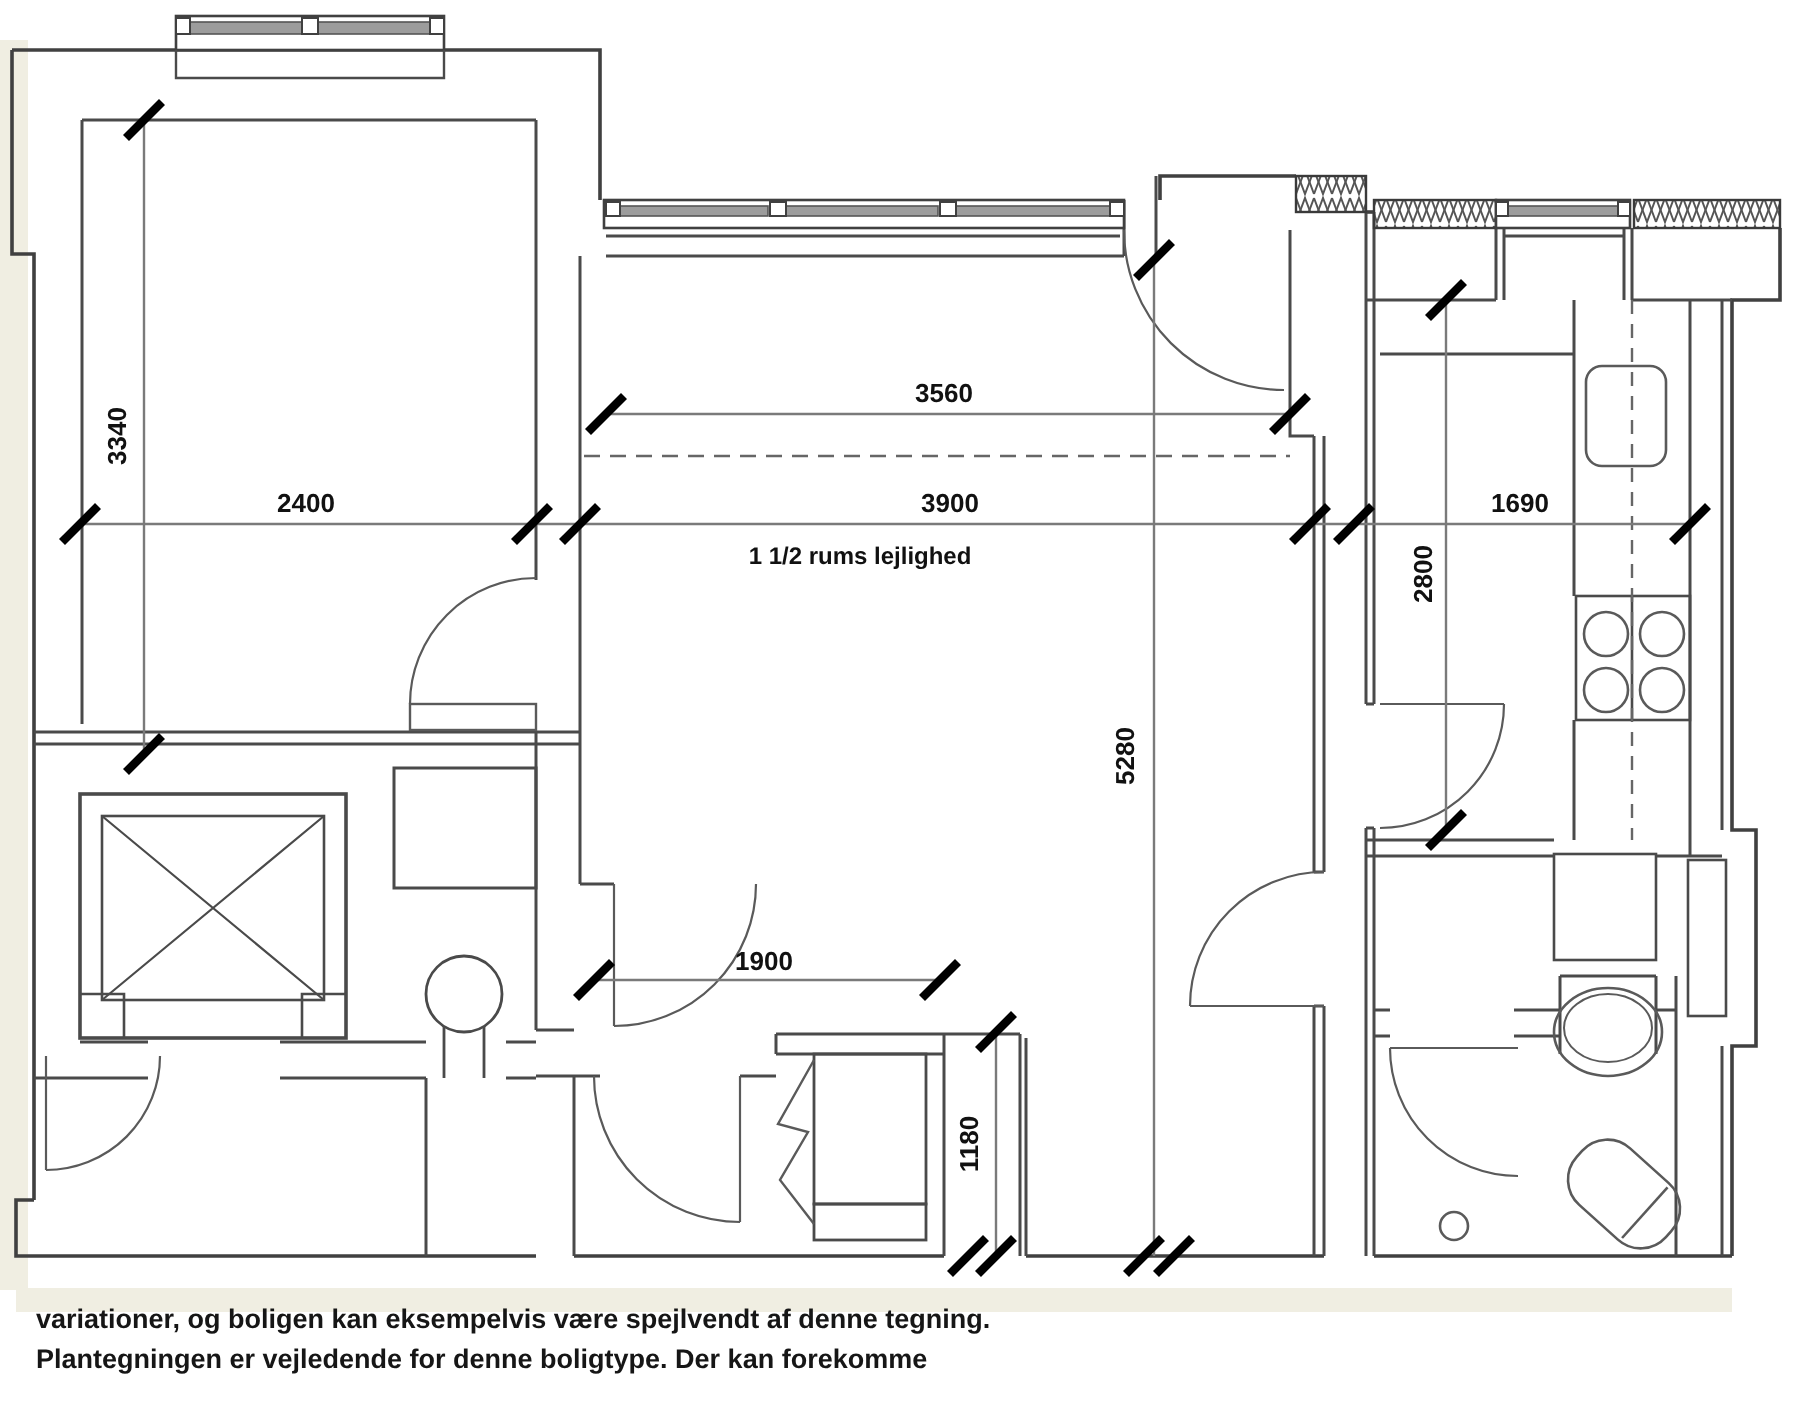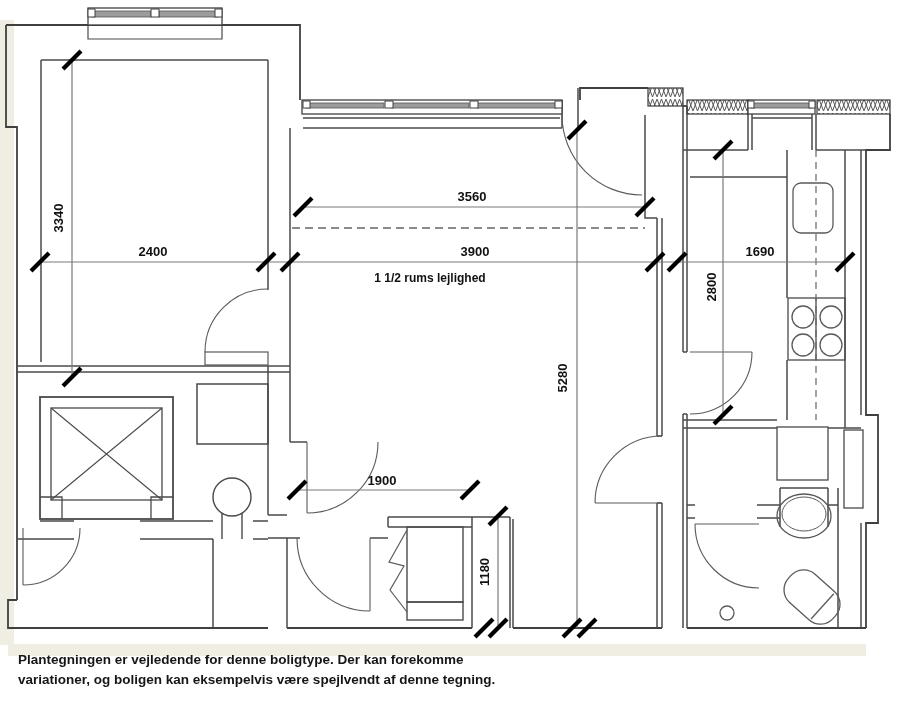--- a/index.html
+++ b/index.html
@@ -260,16 +260,16 @@
       <text class="dimtxt" x="760" y="256" text-anchor="middle">1690</text>
       <text class="dimtxt" x="716" y="287" text-anchor="middle" transform="rotate(-90 716 287)">2800</text>
       <text class="dimtxt" x="567" y="378" text-anchor="middle" transform="rotate(-90 567 378)">5280</text>
       <text class="dimtxt" x="382" y="485" text-anchor="middle">1900</text>
       <text class="dimtxt" x="489" y="572" text-anchor="middle" transform="rotate(-90 489 572)">1180</text>
       <text class="roomtxt" x="430" y="282" text-anchor="middle">1 1/2 rums lejlighed</text>
     </g>
   </svg>
 
   <div class="disclaimer">
+    <p>variationer, og boligen kan eksempelvis være spejlvendt af denne tegning.</p>
     <p>Plantegningen er vejledende for denne boligtype. Der kan forekomme</p>
-    <p>variationer, og boligen kan eksempelvis være spejlvendt af denne tegning.</p>
   </div>
 </div>
 
 </body></html>

